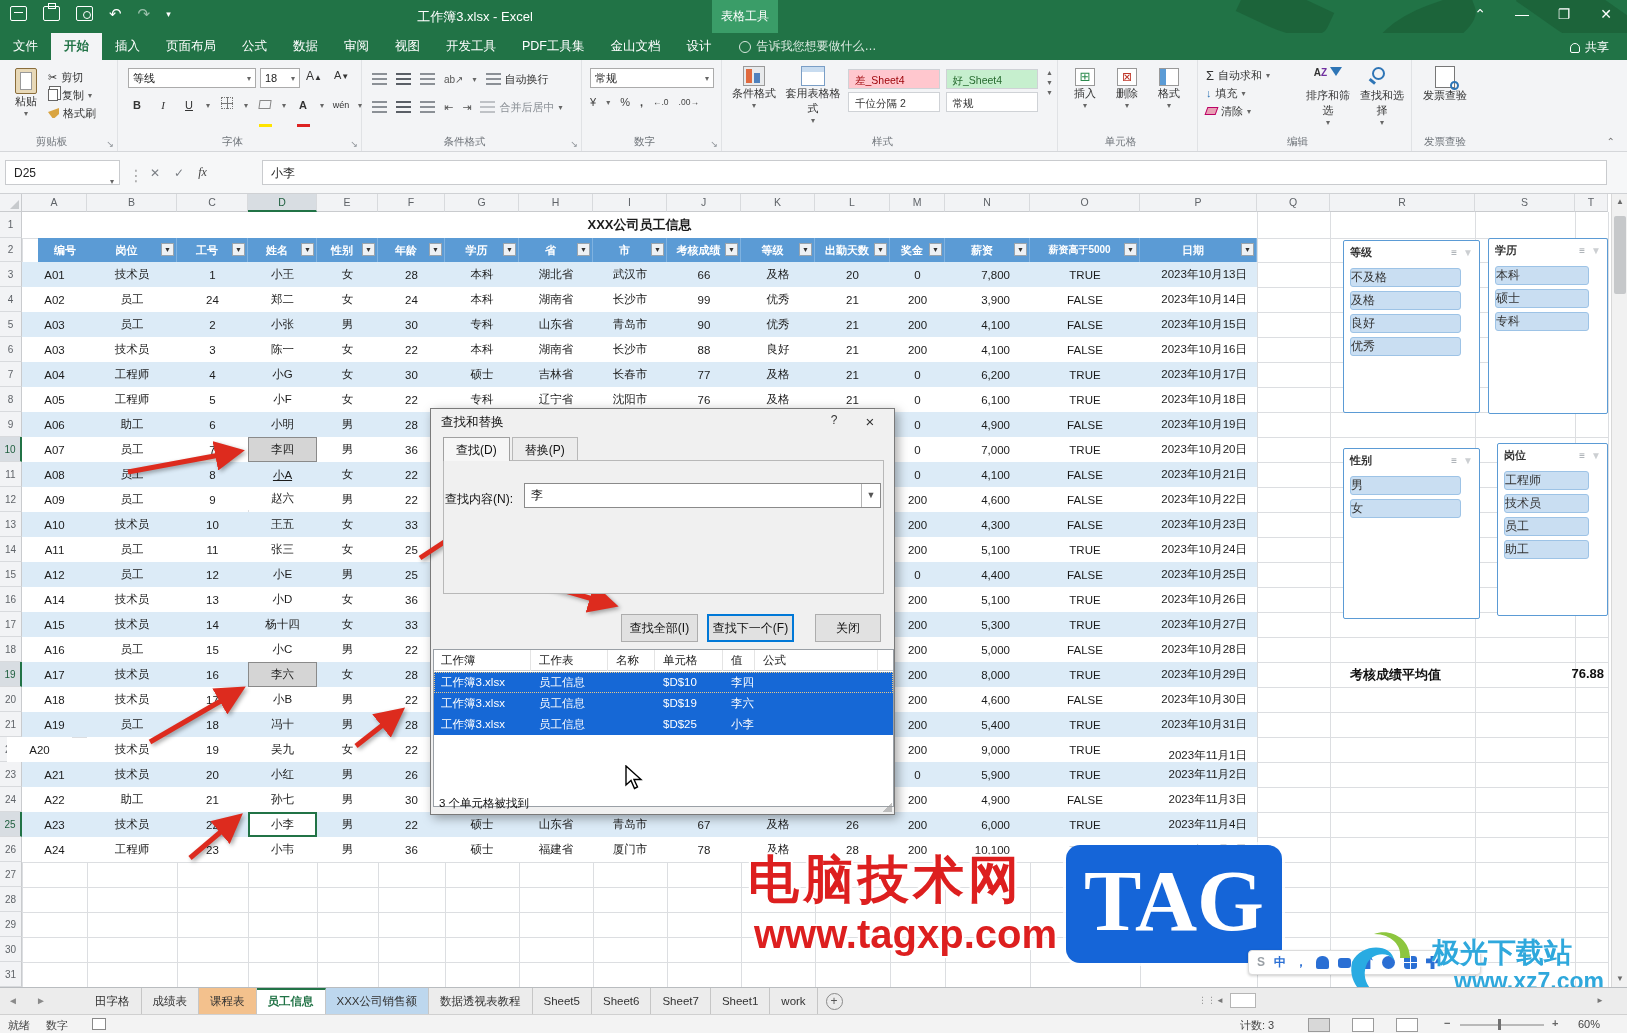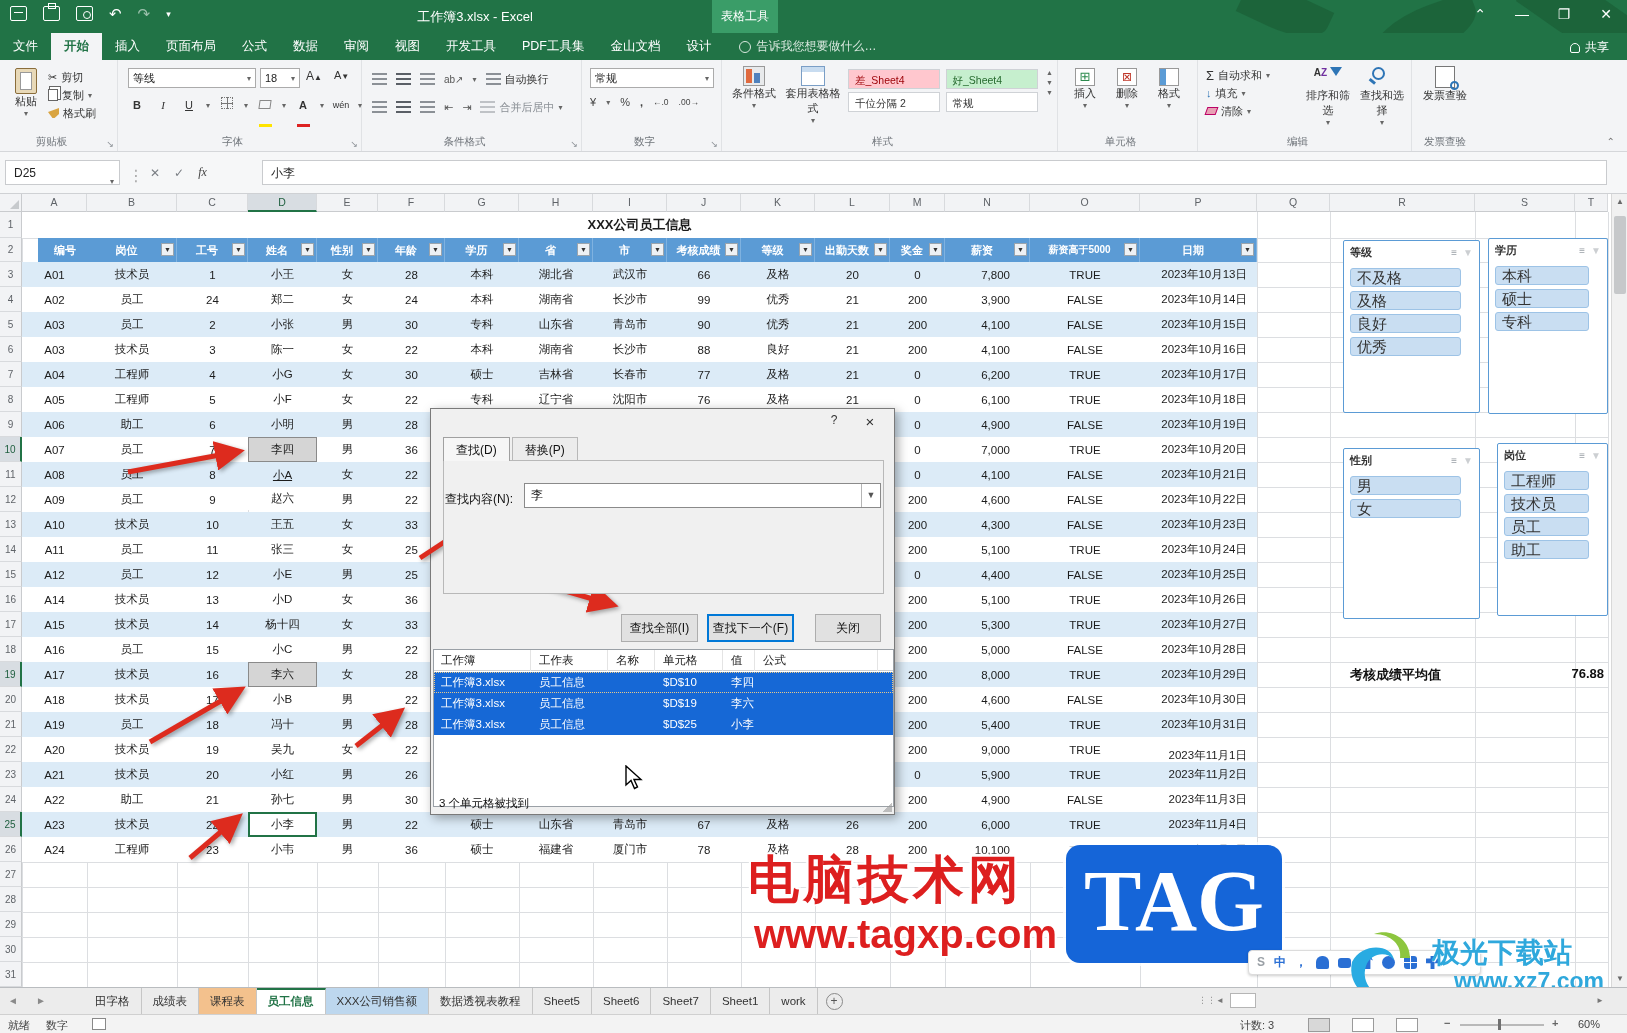--- a/index.html
+++ b/index.html
@@ -66,21 +66,21 @@
   .cell-title{position:absolute;background:#fff;font-size:13px;font-weight:600;color:#1c1c1c;display:flex;align-items:center;justify-content:center;}
   .thead{position:absolute;background:#5b9bd5;color:#fff;font-weight:bold;font-size:11px;display:flex;align-items:center;justify-content:center;border-right:1px solid #7fb2e0;}
   .flt{position:absolute;right:2px;top:50%;margin-top:-7px;width:13px;height:13px;background:#eef1f4;border:1px solid #9aa4ad;font-size:7px;color:#333;text-align:center;line-height:12px;}
   .found{background:#d5d5d5 !important;outline:1px solid #8a8a8a;outline-offset:-1px;}
   .activecell{background:#fff !important;outline:2px solid #217346;outline-offset:-2px;}
   .fillhandle{position:absolute;width:5px;height:5px;background:#217346;border:1px solid #fff;}
   
   .slicer{position:absolute;background:#fff;border:1px solid #5b9bd5;border-radius:2px;}
   .slhead{height:23px;display:flex;align-items:center;padding:0 6px;font-size:11px;font-weight:bold;color:#333;justify-content:space-between;}
   .slico{color:#9aa0a6;font-size:10px;display:flex;gap:6px;}
-  .slitem{height:19px;margin:4px 18px 0 6px;background:#c9def2;border:1px solid #9dc3e6;border-radius:3px;font-size:15px;color:#333;line-height:17px;padding-left:6px;}
+  .slitem{height:19px;margin:4px 18px 0 6px;background:#c9def2;border:1px solid #9dc3e6;border-radius:3px;font-size:12px;color:#333;line-height:17px;}
   .summary-label{position:absolute;font-size:13px;font-weight:bold;color:#111;}
   .summary-value{position:absolute;font-size:13px;font-weight:bold;color:#111;text-align:right;}
   
   .dialog{position:absolute;left:430px;top:408px;width:465px;height:407px;background:#f0f0f0;border:1px solid #7a7a7a;box-shadow:3px 3px 10px rgba(0,0,0,.35);font-size:12px;color:#111;}
   .dtitle{position:absolute;left:0;top:0;right:0;height:26px;line-height:26px;padding-left:10px;font-size:12.5px;}
   .dhelp{position:absolute;top:4px;width:20px;text-align:center;color:#333;}
   .dtabs{position:absolute;left:12px;top:28px;display:flex;}
   .dtab{padding:4px 12px;border:1px solid #b8b8b8;border-bottom:none;background:#ececec;margin-right:2px;font-size:12px;}
   .dtab.active{background:#f6f6f6;position:relative;top:0;border-color:#a0a0a0;z-index:3;height:24px;}
   .dpage{position:absolute;left:12px;top:51px;width:441px;height:134px;border:1px solid #b8b8b8;background:#f0f0f0;z-index:1;}
@@ -846,21 +846,21 @@
     <div class="cell band" style="left: 445px; top: 712px; width: 74px; height: 25px;"></div>
     <div class="cell band" style="left: 519px; top: 712px; width: 74px; height: 25px;"></div>
     <div class="cell band" style="left: 593px; top: 712px; width: 74px; height: 25px;"></div>
     <div class="cell band" style="left: 667px; top: 712px; width: 74px; height: 25px;"></div>
     <div class="cell band" style="left: 741px; top: 712px; width: 74px; height: 25px;"></div>
     <div class="cell band" style="left: 815px; top: 712px; width: 75px; height: 25px;"></div>
     <div class="cell band" style="left: 890px; top: 712px; width: 55px; height: 25px;">200</div>
     <div class="cell band r" style="left: 945px; top: 712px; width: 85px; height: 25px; padding-right: 20px;">5,400</div>
     <div class="cell band" style="left: 1030px; top: 712px; width: 110px; height: 25px;">TRUE</div>
     <div class="cell band r" style="left: 1140px; top: 712px; width: 117px; height: 25px; padding-right: 10px;">2023年10月31日</div>
-    <div class="cell" style="left: 22px; top: 737px; width: 65px; height: 25px;">A20</div>
+    <div class="cell" style="left: 7px; top: 737px; width: 65px; height: 25px;">A20</div>
     <div class="cell" style="left: 87px; top: 737px; width: 90px; height: 25px;">技术员</div>
     <div class="cell" style="left: 177px; top: 737px; width: 71px; height: 25px;">19</div>
     <div class="cell" style="left: 248px; top: 737px; width: 69px; height: 25px;">吴九</div>
     <div class="cell" style="left: 317px; top: 737px; width: 61px; height: 25px;">女</div>
     <div class="cell" style="left: 378px; top: 737px; width: 67px; height: 25px;">22</div>
     <div class="cell" style="left: 445px; top: 737px; width: 74px; height: 25px;"></div>
     <div class="cell" style="left: 519px; top: 737px; width: 74px; height: 25px;"></div>
     <div class="cell" style="left: 593px; top: 737px; width: 74px; height: 25px;"></div>
     <div class="cell" style="left: 667px; top: 737px; width: 74px; height: 25px;"></div>
     <div class="cell" style="left: 741px; top: 737px; width: 74px; height: 25px;"></div>
@@ -985,20 +985,21 @@
         </div>
       </div>
       <div class="slitem">工程师</div>
       <div class="slitem">技术员</div>
       <div class="slitem">员工</div>
       <div class="slitem">助工</div>
     </div>
   </div>
 
 <div class="dialog">
+  <div class="dtitle">查找和替换</div>
   <div class="dhelp" style="right:50px;">?</div>
   <div class="dhelp" style="right:14px;font-size:15px;">×</div>
   <div class="dtabs" id="dtabs">
       <div class="dtab active">查找(D)</div>
       <div class="dtab">替换(P)</div>
     </div>
   <div class="dpage"></div>
   <div class="dlabel">查找内容(N):</div>
   <div class="dcombo"><span>李</span><span class="arr">▼</span></div>
   <div class="dbtn" style="left:368px;top:128px;width:78px;">选项(T) &gt;&gt;</div>

